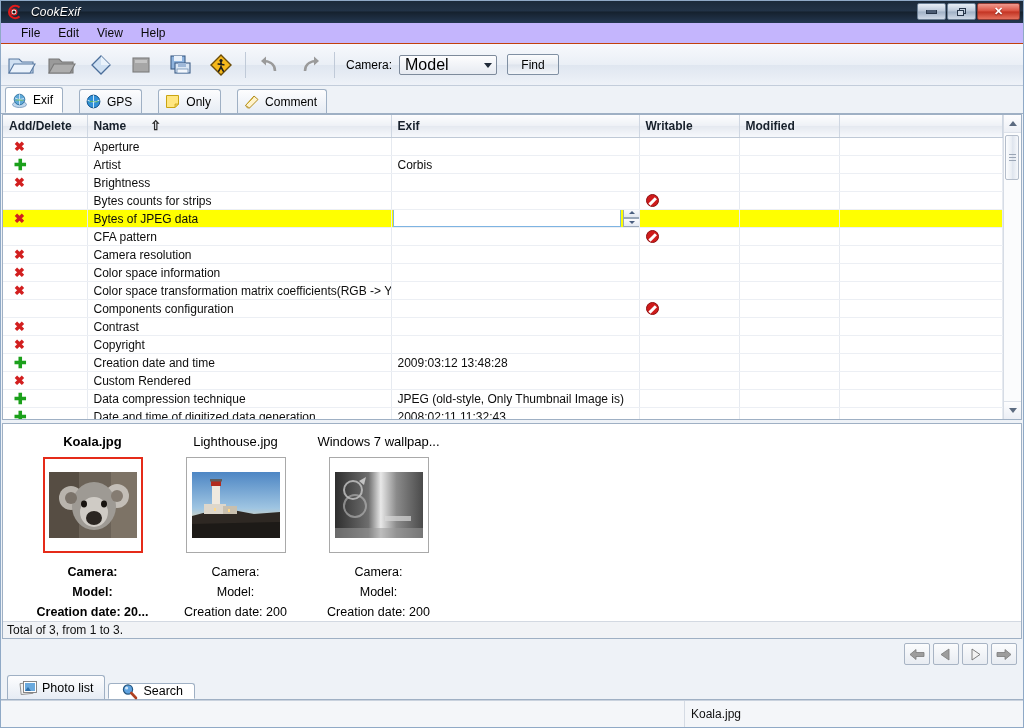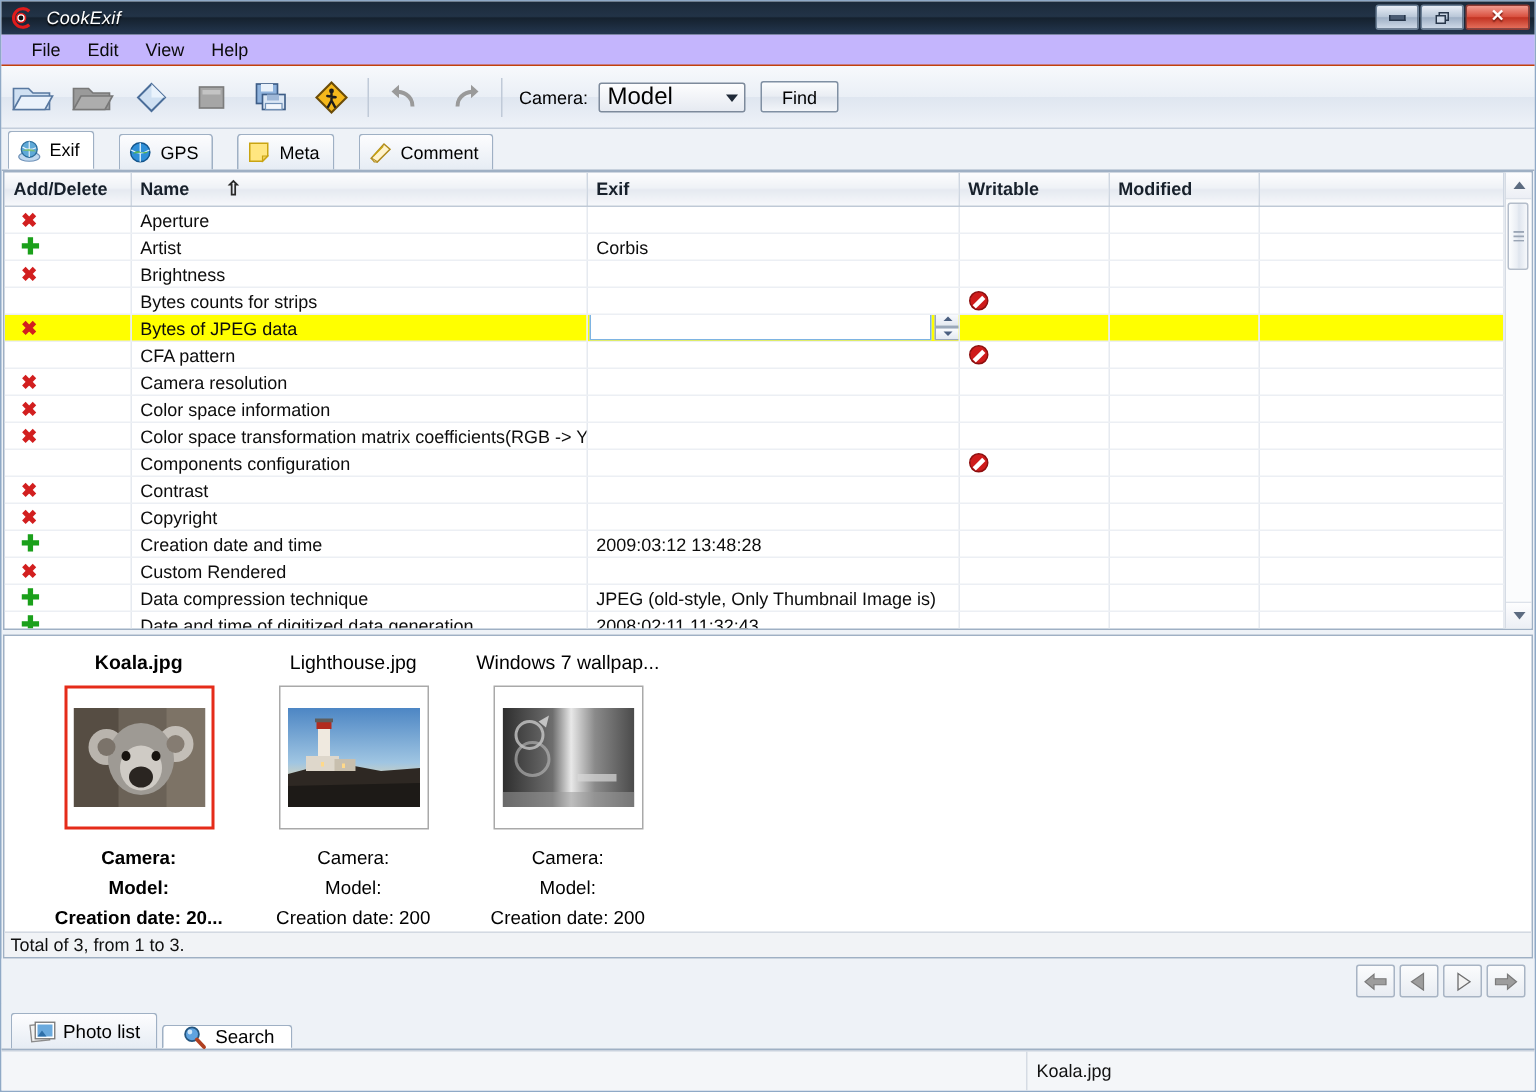--- a/index.html
+++ b/index.html
@@ -268,21 +268,21 @@
       </span>
       <span>GPS</span>
     </div>
     <div class="tab">
       <span class="tabico">
         <svg width="17" height="17" viewBox="0 0 17 17">
           <path d="M2.5 2.5 L14.5 2.5 L14.5 11 L11 14.5 L2.5 14.5 Z" fill="#ffe680" stroke="#c9a412" stroke-width="1"></path>
           <path d="M14.5 11 L11 11 L11 14.5 Z" fill="#f2d25e" stroke="#c9a412" stroke-width=".8"></path>
         </svg>
       </span>
-      <span>Meta</span>
+      <span>Only</span>
     </div>
     <div class="tab">
       <span class="tabico">
         <svg width="17" height="17" viewBox="0 0 17 17">
           <path d="M2.5 12.5 L11 3 L15 6.5 L6.5 15 Z" fill="#fff3cd" stroke="#b08b1e" stroke-width="1"></path>
           <path d="M4 11 L10.5 4.5" stroke="#c9a412" stroke-width=".8"></path>
           <path d="M2.5 12.5 L4.5 15 L6.5 15" fill="#e8d28a" stroke="#b08b1e" stroke-width=".8"></path>
         </svg>
       </span>
       <span>Comment</span>

